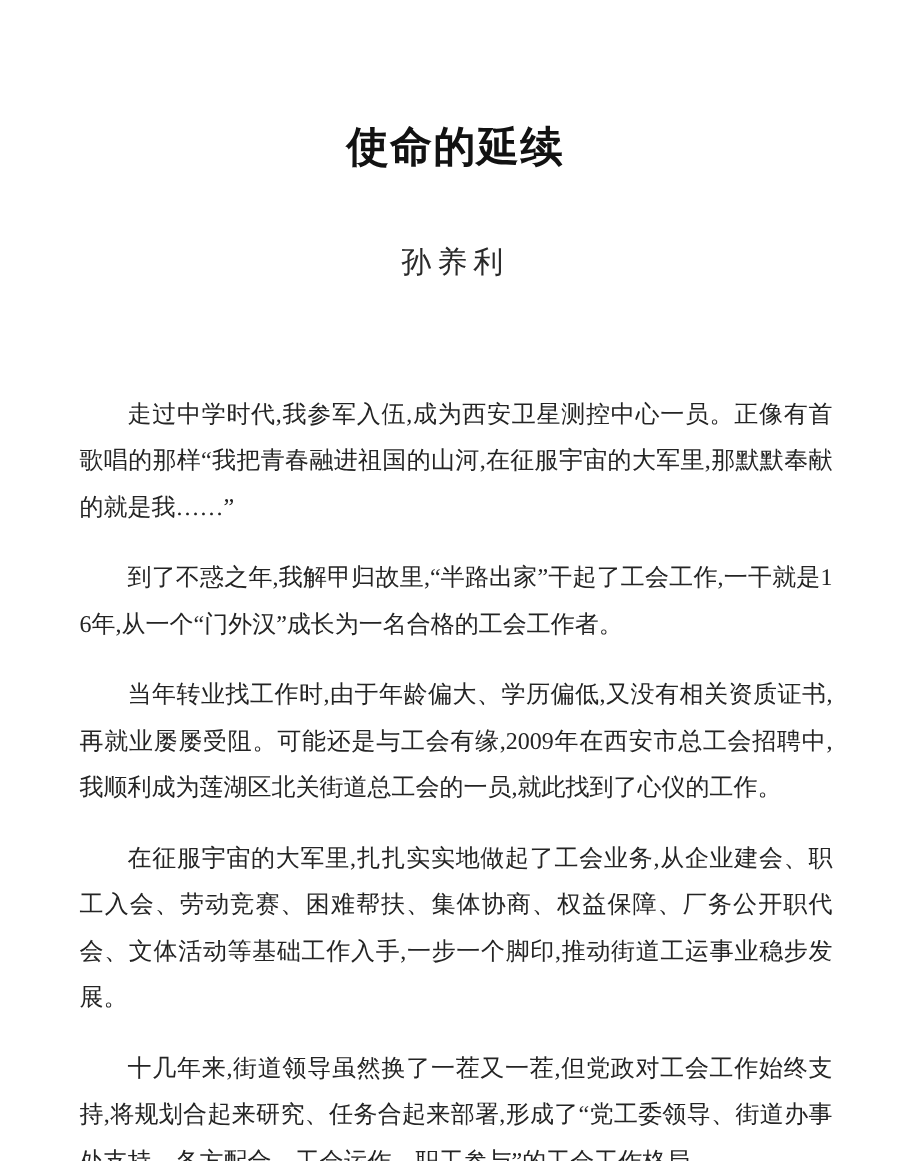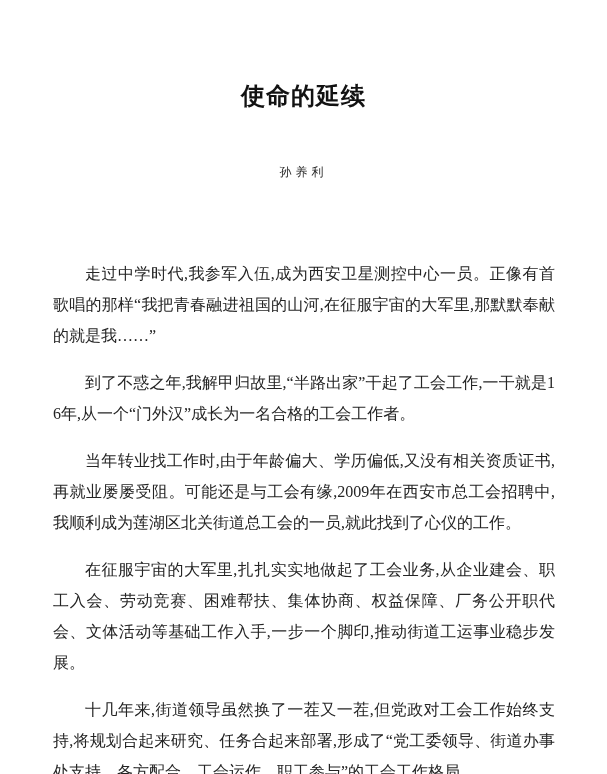--- a/index.html
+++ b/index.html
@@ -13,30 +13,30 @@
     height: 774px;
     margin: 0 auto;
     background: #ffffff;
     overflow: hidden;
     font-family: "Liberation Serif", "DejaVu Serif", serif;
     color: #1d1d1d;
   }
   .title {
     padding-top: 60px;
     text-align: center;
-    font-size: 24px;
+    font-size: 28px;
     font-weight: 700;
     line-height: 40px;
     letter-spacing: 1px;
     color: #121212;
   }
   .author {
     margin-top: 46px;
     text-align: center;
-    font-size: 12px;
+    font-size: 20px;
     line-height: 20px;
     letter-spacing: 4px;
     color: #2a2a2a;
   }
   .body-text {
     margin-top: 76px;
     padding: 0 36px 0 37px;
     font-size: 16px;
     line-height: 31px;
     text-align: justify;

